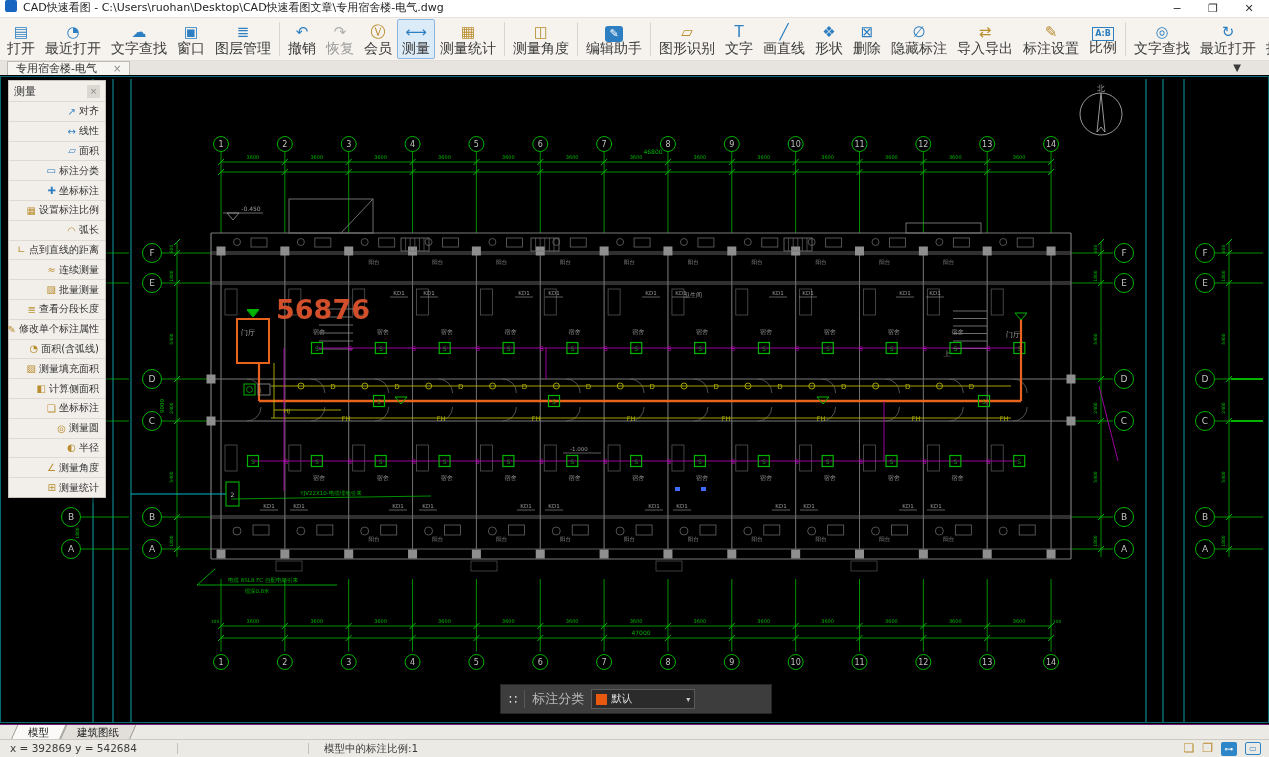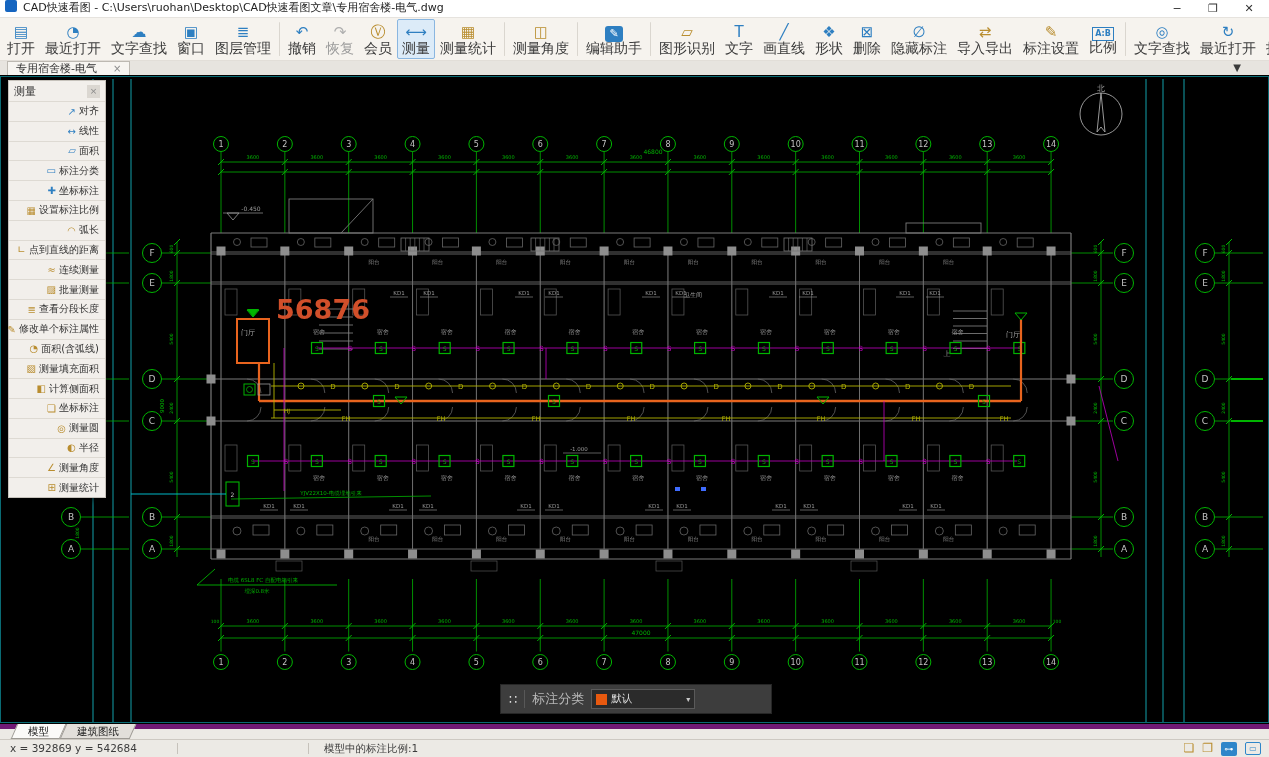--- a/index.html
+++ b/index.html
@@ -48,21 +48,21 @@
   .fb-grid{font-size:13px;color:#dcdcdc}
   .fb-sep{width:1px;height:18px;background:#585858}
   .fb-label{font-size:13px;color:#b8b8b8;white-space:nowrap}
   .fb-select{width:104px;height:20px;background:#2b2b2b;border:1px solid #5a5a5a;display:flex;align-items:center;padding:0 4px;gap:4px}
   .fb-swatch{width:11px;height:11px;flex:none}
   .fb-sel-text{color:#dcdcdc;font-size:10.5px;flex:1}
   .fb-caret{color:#c8c8c8;font-size:8px}
   .fb-icon{color:#d8d8d8;font-size:13px}
 
   
-  .sheettabs{position:absolute;top:724px;left:0;right:0;height:15px;background:#eceae5;z-index:40;display:flex;align-items:flex-end;border-top:5px solid #701a75}
+  .sheettabs{position:absolute;top:724px;left:0;right:0;height:15px;background:#eceae5;z-index:40;display:flex;align-items:flex-start;border-top:1px solid #701a75}
   .corner-wedge{width:14px;background:linear-gradient(45deg,#111 50%,#eceae5 50%)}
   .sheet-tab{position:relative;padding:0 14px;font-size:10.5px;line-height:15px;color:#222}
   .sheet-tab::before{content:'';position:absolute;inset:0;border:1px solid #9d9a94;border-top:none;transform:skewX(-24deg);background:#fbfaf8}
   .sheet-tab.inactive::before{background:#e2dfda}
   .sheet-tab span{position:relative;z-index:1}
 
   
   .statusbar{position:absolute;top:739px;left:0;right:0;height:18px;background:#eceae5;border-top:1px solid #cdc9c2;z-index:40;font-size:10.5px;color:#3c3c3c}
   .sb-coords{position:absolute;left:10px;top:2px}
   .sb-sep1{position:absolute;left:177px;top:3px;width:1px;height:11px;background:#c6c2bb}

